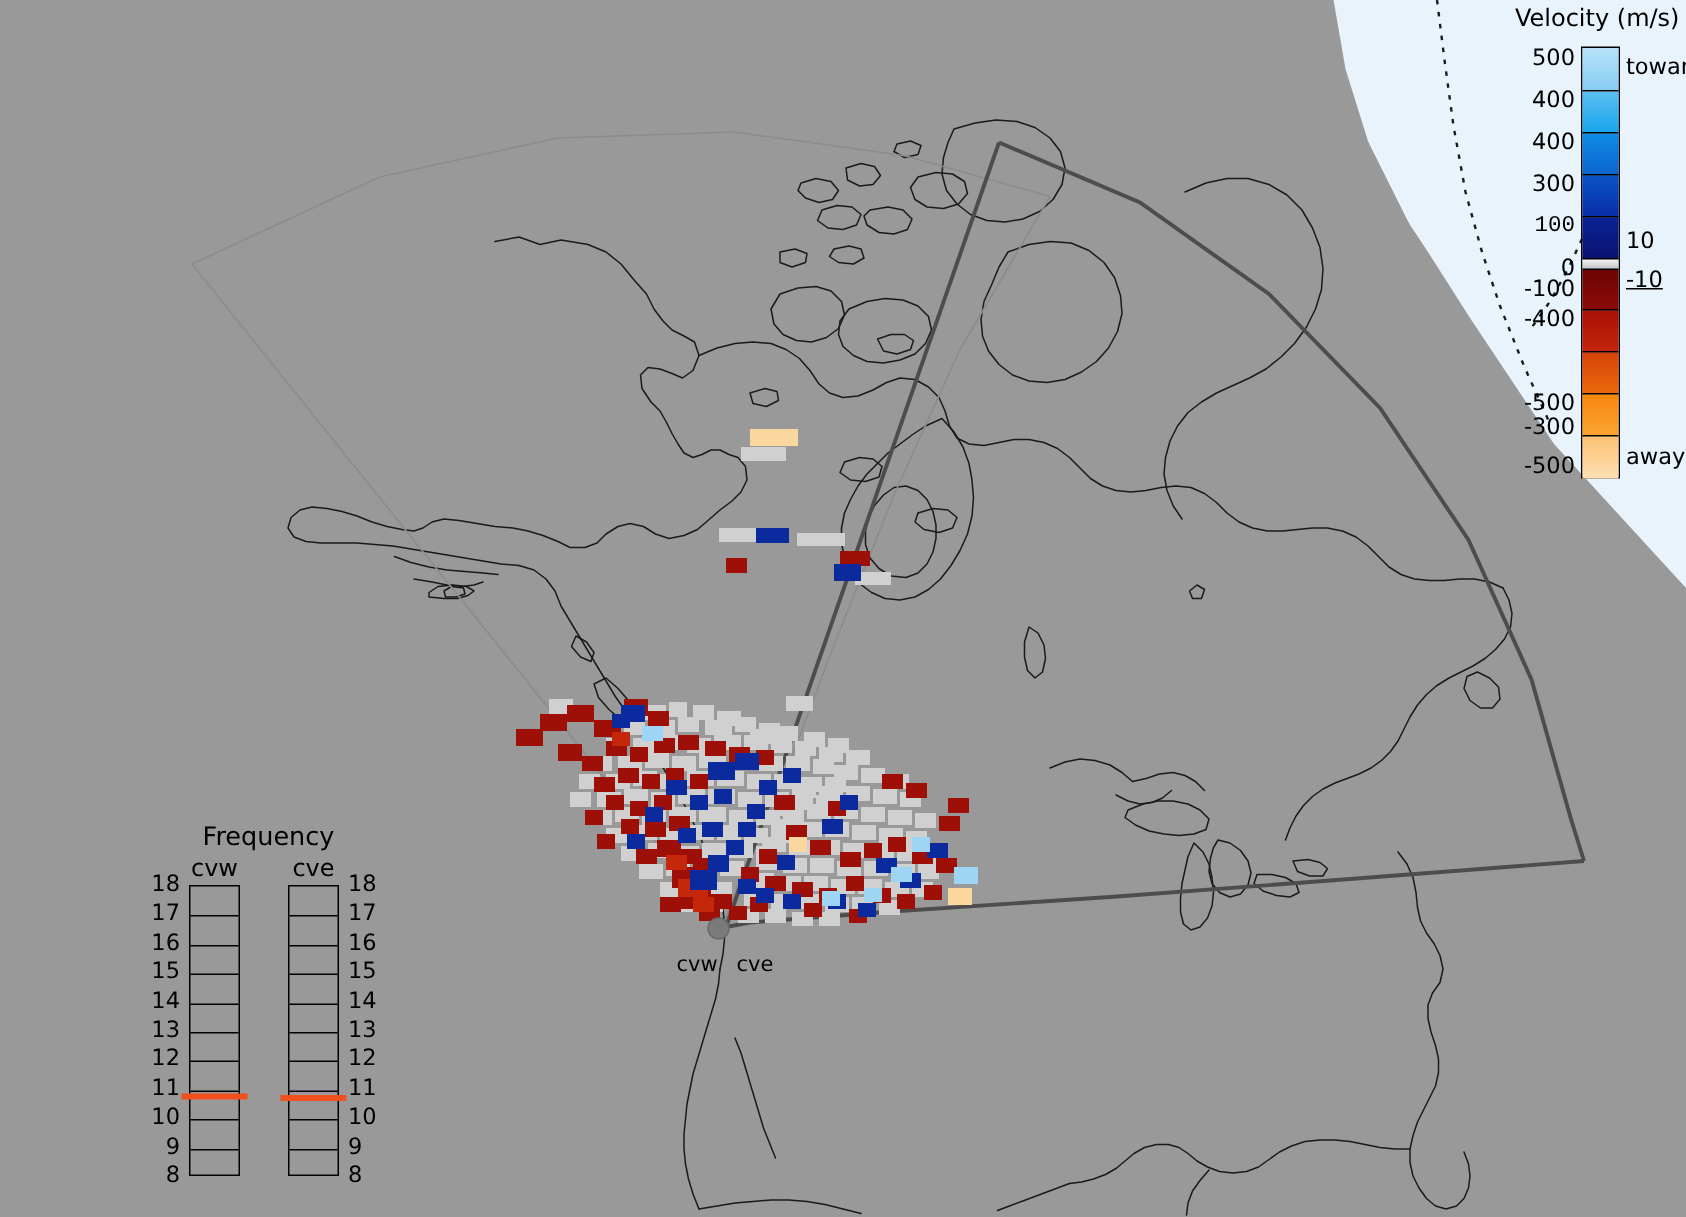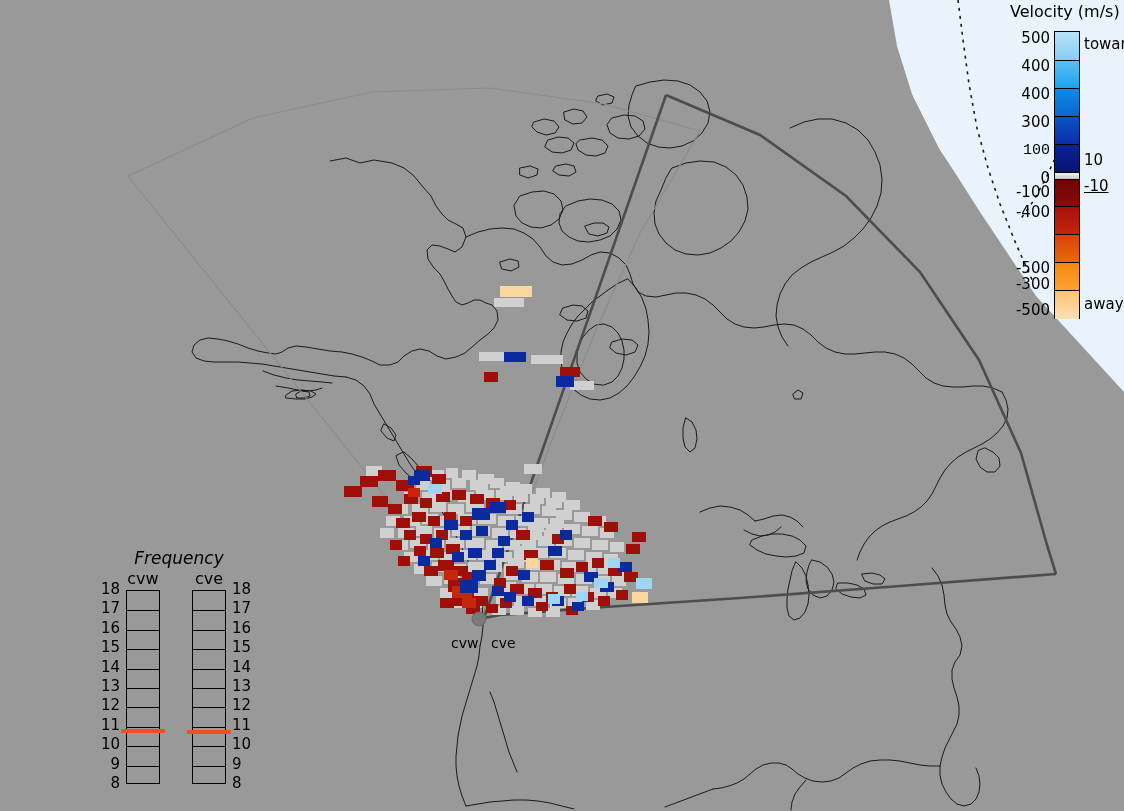--- a/index.html
+++ b/index.html
@@ -33,21 +33,21 @@
   #cbticks{position:absolute;left:0px;top:22px;width:46px;height:300px;}
   .cbtick{
     position:absolute;right:0;width:46px;text-align:right;
     font-size:15px;line-height:15px;
   }
   .cbend{position:absolute;left:80px;font-size:15px;line-height:15px;white-space:nowrap;}
   .cbsmall{position:absolute;left:80px;font-size:15px;line-height:15px;white-space:nowrap;}
 
   
   #freqwrap{position:absolute;left:96px;top:548px;width:160px;height:245px;z-index:40;}
-  #freqtitle{position:absolute;left:8px;top:0px;width:150px;text-align:center;font-size:17px;font-style:italic;}
+  #freqtitle{position:absolute;left:8px;top:0px;width:150px;text-align:center;font-size:17px;}
   .freqcolname{position:absolute;top:21px;font-size:16px;text-align:center;width:44px;}
   .freqbox{
     position:absolute;top:42px;width:34px;height:194px;
     border:1px solid #000;box-sizing:border-box;background:transparent;
   }
   .freqrule{position:absolute;left:0;width:32px;height:1px;background:#000;}
   .freqmark{position:absolute;height:4px;background:#f0501e;}
   .freqlab{position:absolute;font-size:15px;line-height:15px;width:26px;}
   .freqlab.l{text-align:right;}
   .freqlab.r{text-align:left;}

